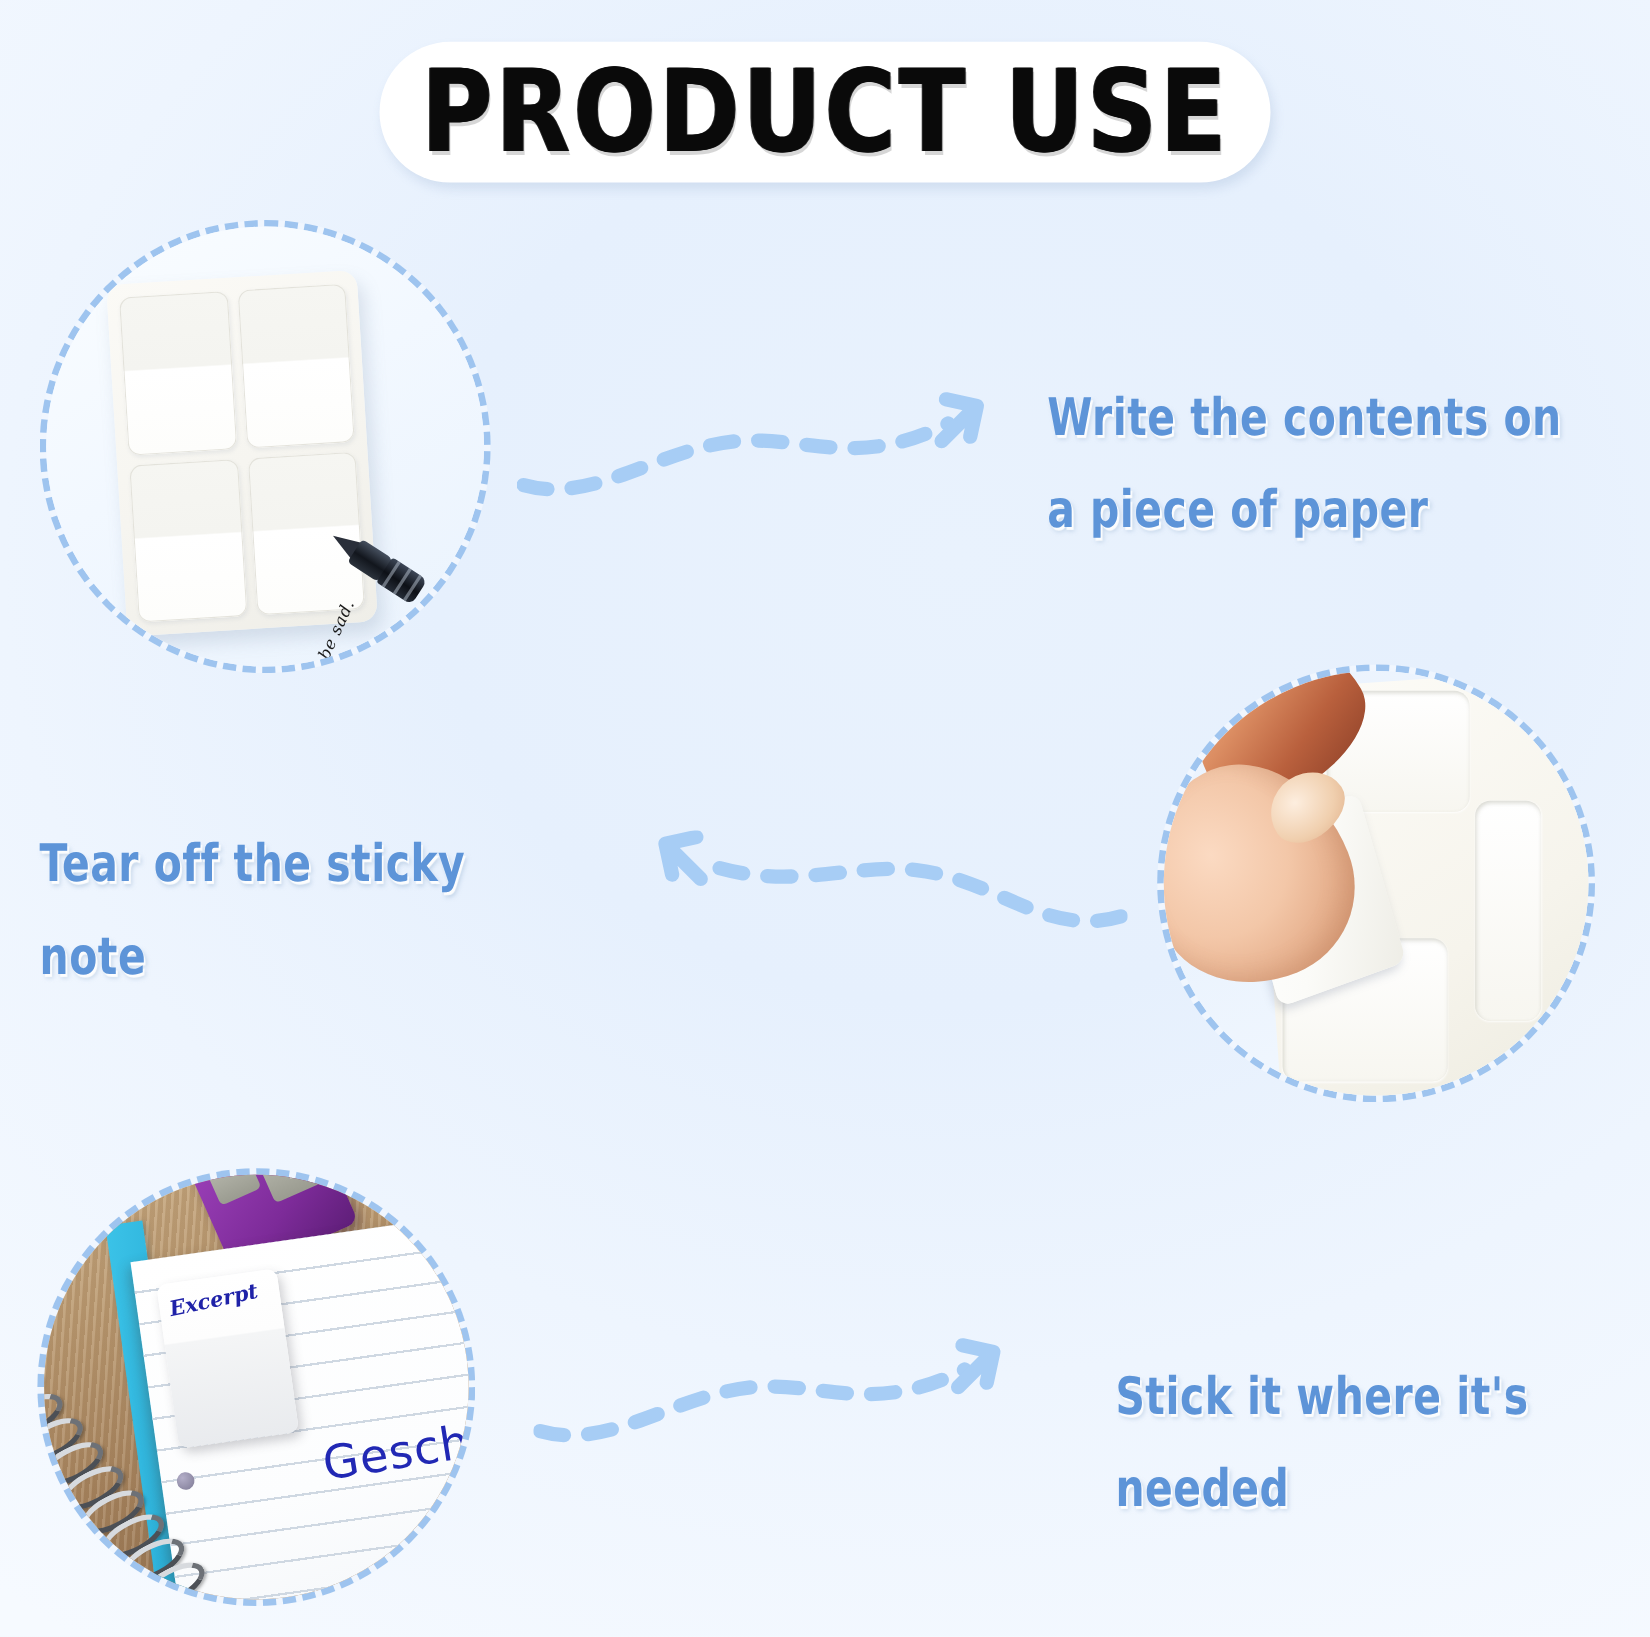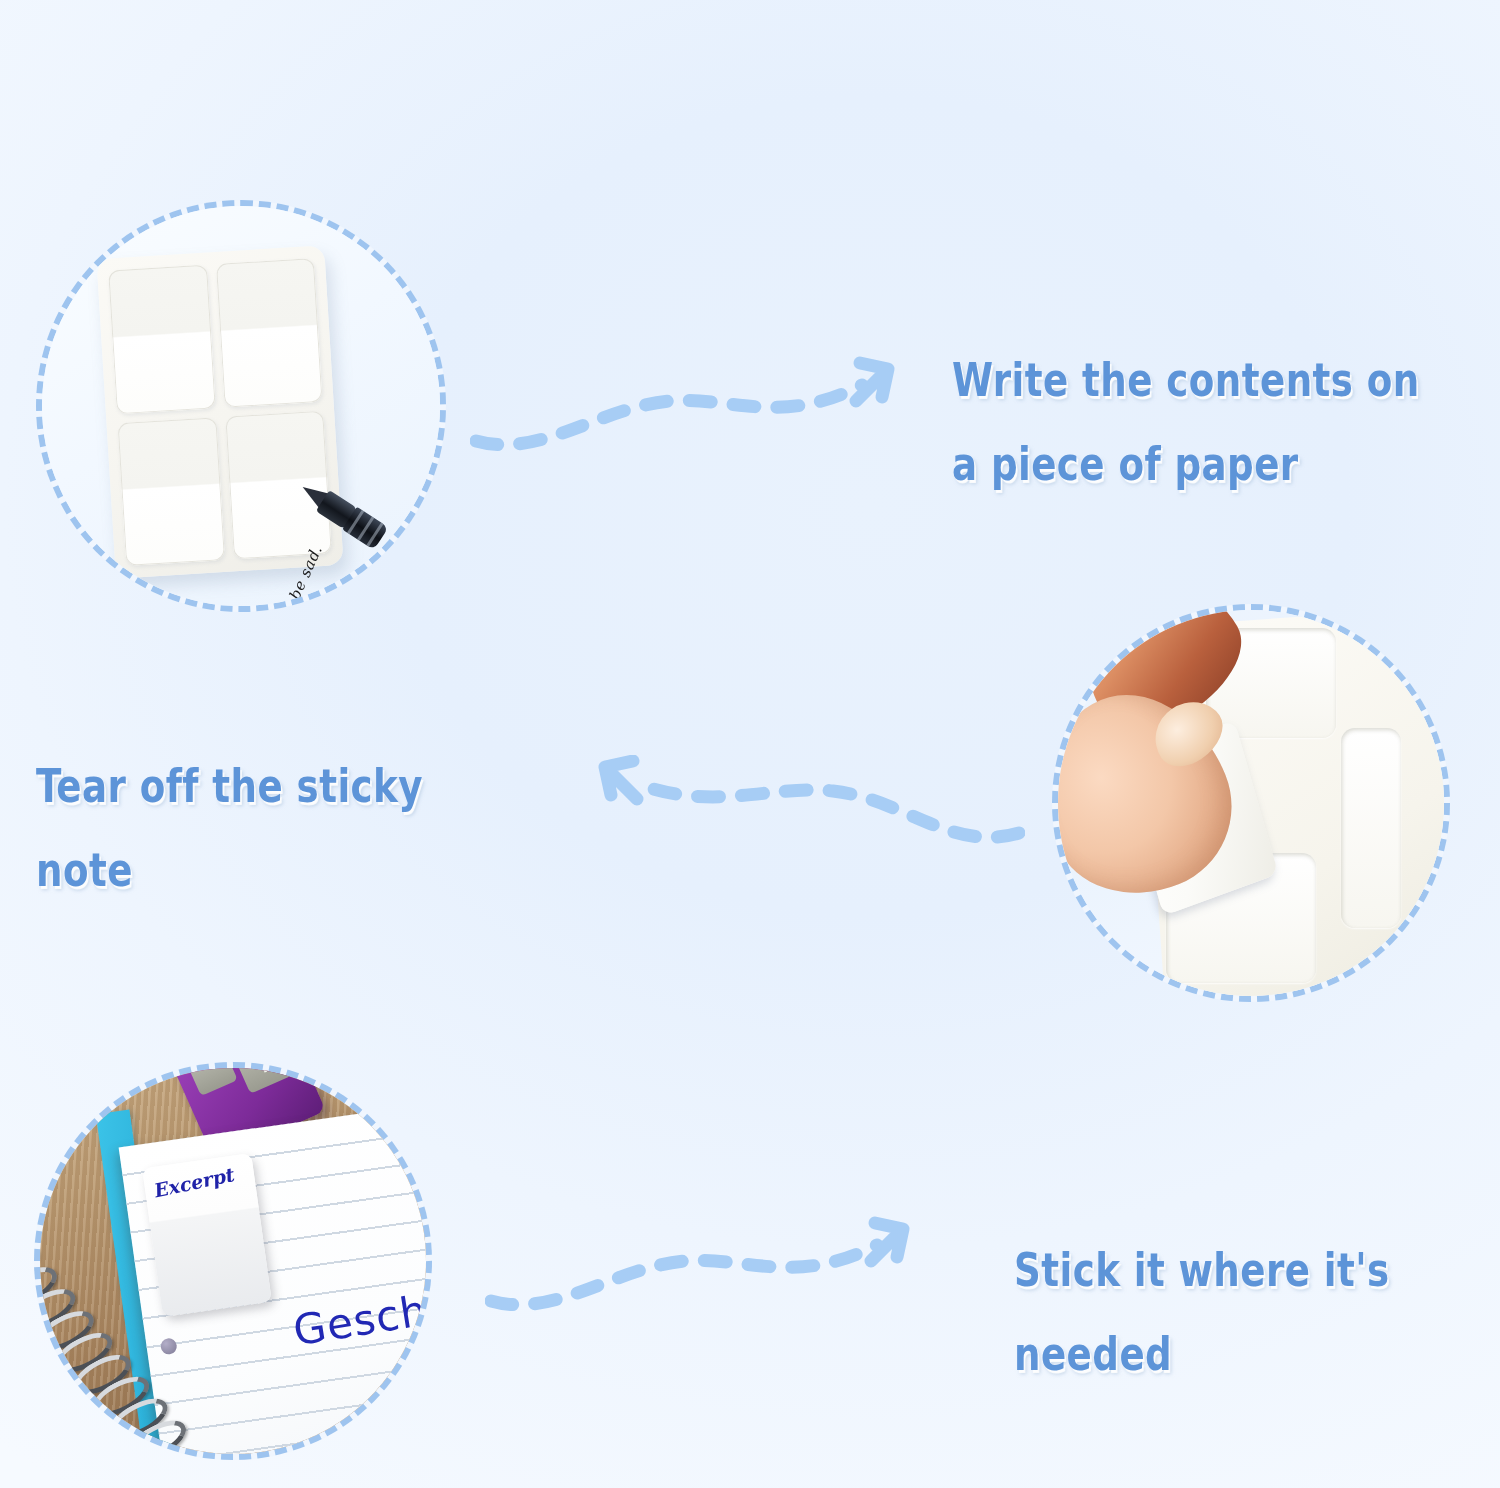--- a/index.html
+++ b/index.html
@@ -324,20 +324,23 @@
   }
   #caption-1 { left: 952px; top: 338px;  width: 620px; }
   #caption-2 { left: 36px;  top: 744px;  width: 560px; }
   #caption-3 { left: 1014px; top: 1228px; width: 560px; }
 </style>
 </head>
 <body>
 
 <div id="infographic">
 
+  <div class="title-pill">
+    <div class="title-text">PRODUCT USE</div>
+  </div>
 
   <div class="photo-circle" id="photo-1">
     <div class="photo-inner">
       <div class="p1-bg"></div>
       <div class="p1-pad">
         <div class="p1-note"></div>
         <div class="p1-note"></div>
         <div class="p1-note"></div>
         <div class="p1-note">
           <div class="p1-script">Don't be sad.</div>

